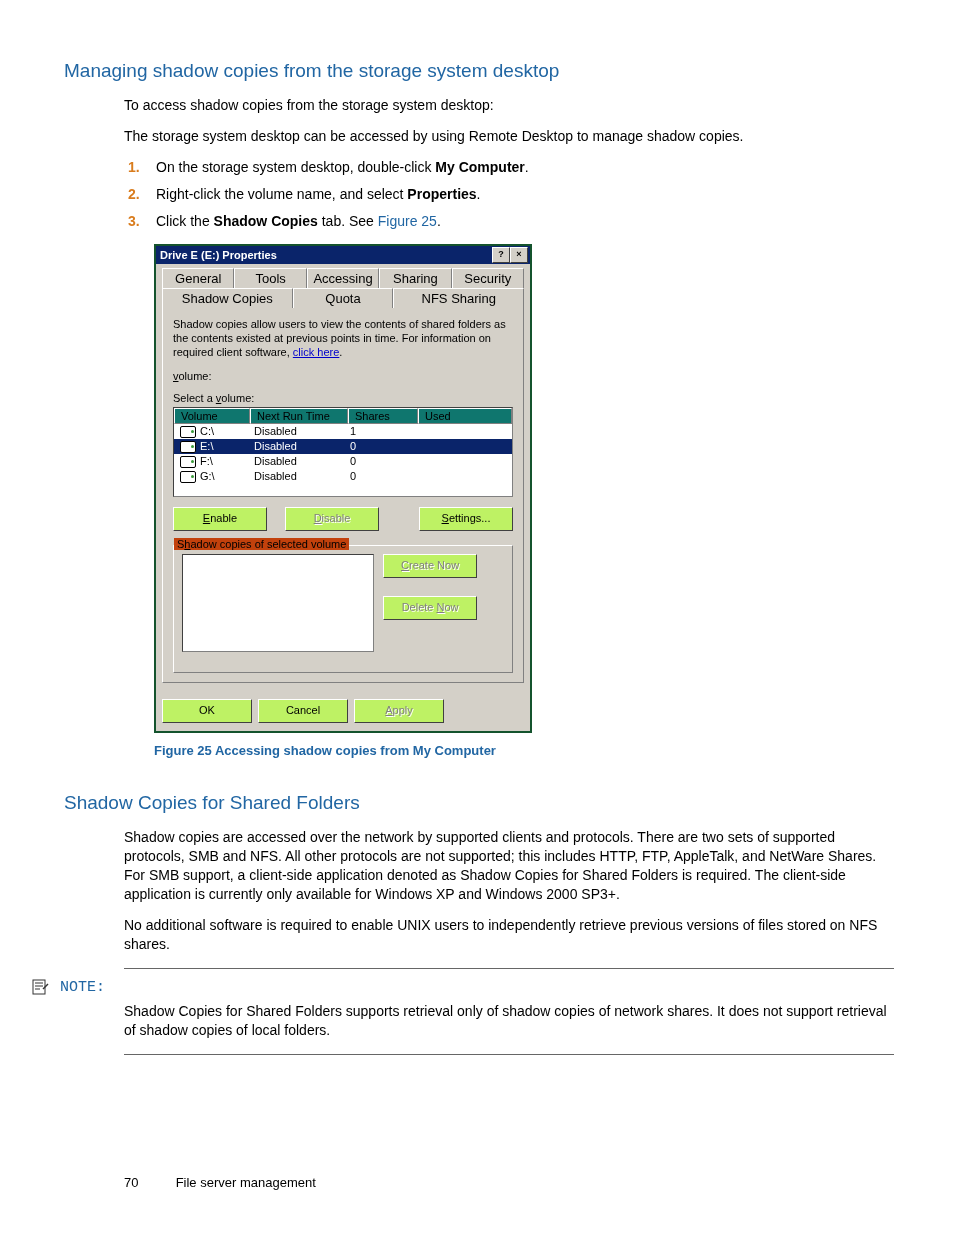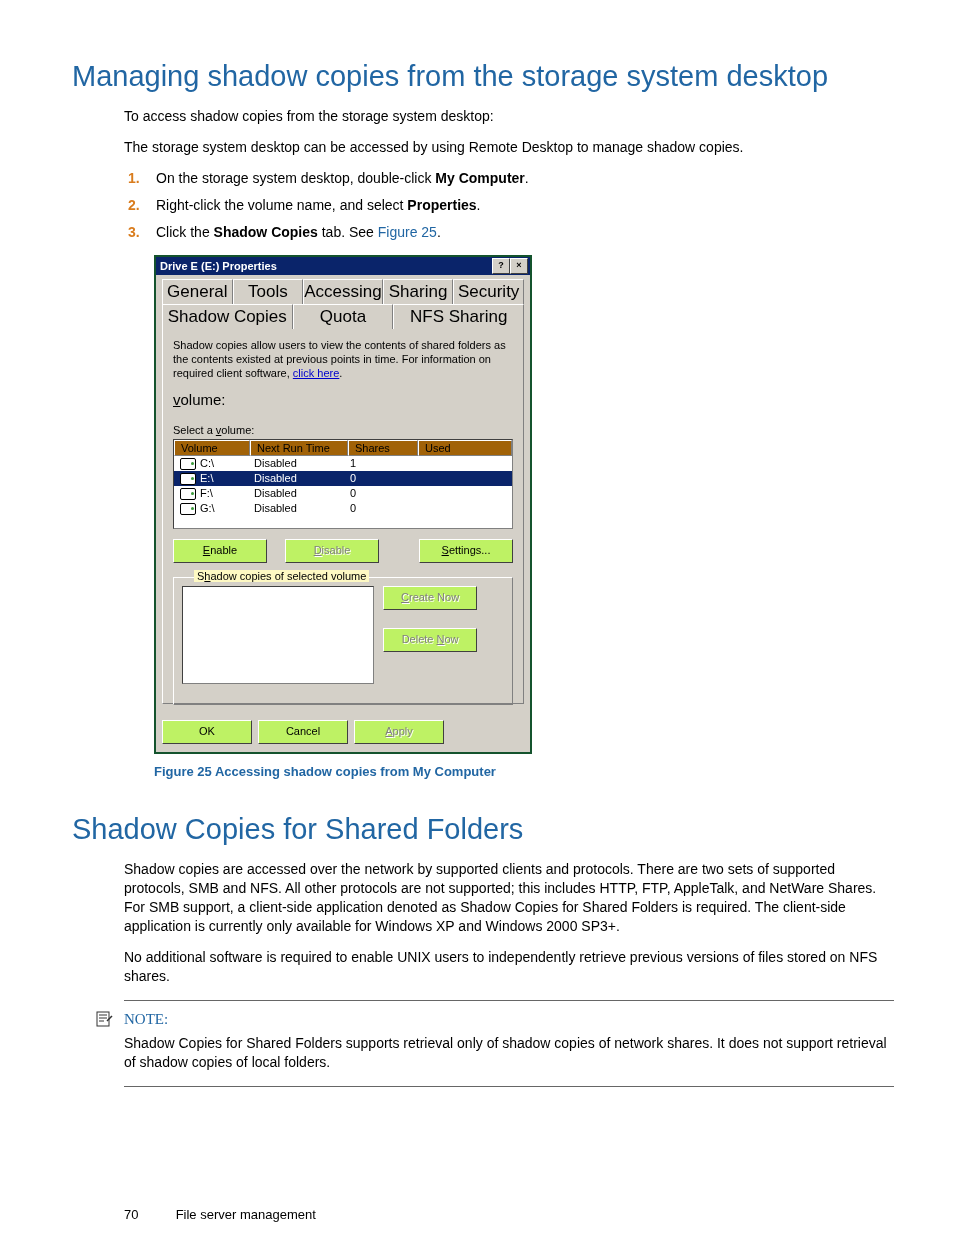--- a/index.html
+++ b/index.html
@@ -8,22 +8,22 @@
     color: #000;
     margin: 0;
     padding: 60px 60px 40px 60px;
     max-width: 834px;
     background: #fff;
   }
   h1 {
     font-family: Arial, Helvetica, sans-serif;
     font-weight: 300;
     color: #2166a3;
-    font-size: 29px;
-    margin: 0 0 14px 12px;
+    font-size: 19px;
+    margin: 0 0 14px 4px;
   }
   .body-text {
     margin: 0 0 12px 0;
     line-height: 1.35;
     padding-left: 64px;
   }
   ol.steps {
     margin: 0 0 14px 0;
     padding-left: 96px;
     list-style: none;
@@ -75,42 +75,42 @@
   .dlg-title .tbtn {
     width: 16px; height: 14px; background: #d4d0c8;
     border: 1px solid #fff; border-right-color:#404040; border-bottom-color:#404040;
     font-size: 9px; text-align: center; line-height: 12px; color:#000;
     font-family: Arial;
   }
   .dlg-body { padding: 4px 6px 8px 6px; }
   .tabs { display: flex; flex-wrap: wrap; }
   .tabrow { display:flex; width:100%; }
   .tab {
-    flex:1; text-align:center; font-size:17px; padding:2px 0;
+    flex:1; text-align:center; font-size:13px; padding:2px 0;
     border:1px solid #808080; border-bottom: none; background:#d4d0c8;
     border-top-color:#fff; border-left-color:#fff;
   }
   .tab.back { }
   .tab.active { position:relative; z-index:2; }
   .tabpanel {
     border:1px solid #808080; border-top:none;
     border-left-color:#fff;
     padding:10px 10px 14px 10px;
     height: 350px;
     position: relative;
   }
   .desc { font-size:11px; line-height:1.25; margin-bottom:10px; }
   .desc .lnk { color:#0000cc; text-decoration:underline; }
-  .lbl { font-size:15px; margin-bottom:16px; display:block; }
+  .lbl { font-size:11px; margin-bottom:10px; display:block; }
   .volist {
     border:1px solid #808080;
     border-top-color:#404040; border-left-color:#404040;
     background:#fff; height:88px; overflow:hidden; font-size:11px;
   }
-  .vohdr { display:flex; background:#a16207; }
+  .vohdr { display:flex; background:#0f766e; }
   .vohdr div {
     padding:1px 6px; border:1px solid #fff;
     border-right-color:#808080; border-bottom-color:#808080;
     font-size:11px;
   }
   .c1{width:62px;} .c2{width:84px;} .c3{width:56px;} .c4{flex:1;}
   .vorow { display:flex; height:15px; align-items:center; }
   .vorow div { padding:0 6px; font-size:11px; }
   .vorow.sel { background:#0a246a; color:#fff; }
   .diskico {
@@ -124,34 +124,34 @@
     min-width:76px; height:22px; font-size:11px; font-family: Liberation Sans, sans-serif;
     background:#bef264; border:1px solid #404040;
     border-top-color:#fff; border-left-color:#fff;
     text-align:center; line-height:20px; padding:0 8px;
   }
   .winbtn.disabled { color:#808080; text-shadow:1px 1px 0 #fff; }
   .group {
     border:1px solid #808080; border-top-color:#fff; border-left-color:#fff;
     margin-top:14px; padding:8px; height:110px; position:relative;
   }
-  .group-lbl { position:absolute; top:-8px; left:20px; background:#fef9c3; padding:0 3px; font-size:11px; }
+  .group-lbl { position:absolute; top:-8px; left:0; background:#c2410c; padding:0 3px; font-size:11px; }
   .group .inner {
     border:1px solid #808080; border-top-color:#404040; border-left-color:#404040;
     background:#fff; width:190px; height:96px; display:inline-block; vertical-align:top;
   }
   .group .side { display:inline-block; vertical-align:top; margin-left:6px; }
   .group .side .winbtn { display:block; margin-bottom:18px; }
   .okrow { display:flex; justify-content:flex-start; gap:6px; padding:8px 6px; }
   .okrow .winbtn { min-width:72px; }
 
   .hr { border-top:1px solid #666; margin:14px 0 10px 64px; }
   .note-head {
-    color:#2166a3; font-size:15px; font-family: Liberation Serif, serif;
-    margin-left: 64px; position: relative;
+    color:#2166a3; font-size:15px; font-family: Liberation Mono, monospace;
+    position: relative;
   }
   .note-head .nicon {
     position:absolute; left:-28px; top:0; width:18px; height:16px;
   }
   .note-head .nicon svg { width:18px; height:16px; }
   .footer { margin-top:120px; font-size:13px; }
   .footer .pg { display:inline-block; width:48px; padding-left:64px; }
   .under { text-decoration: underline; text-decoration-color: inherit; }
 </style>
 </head>

